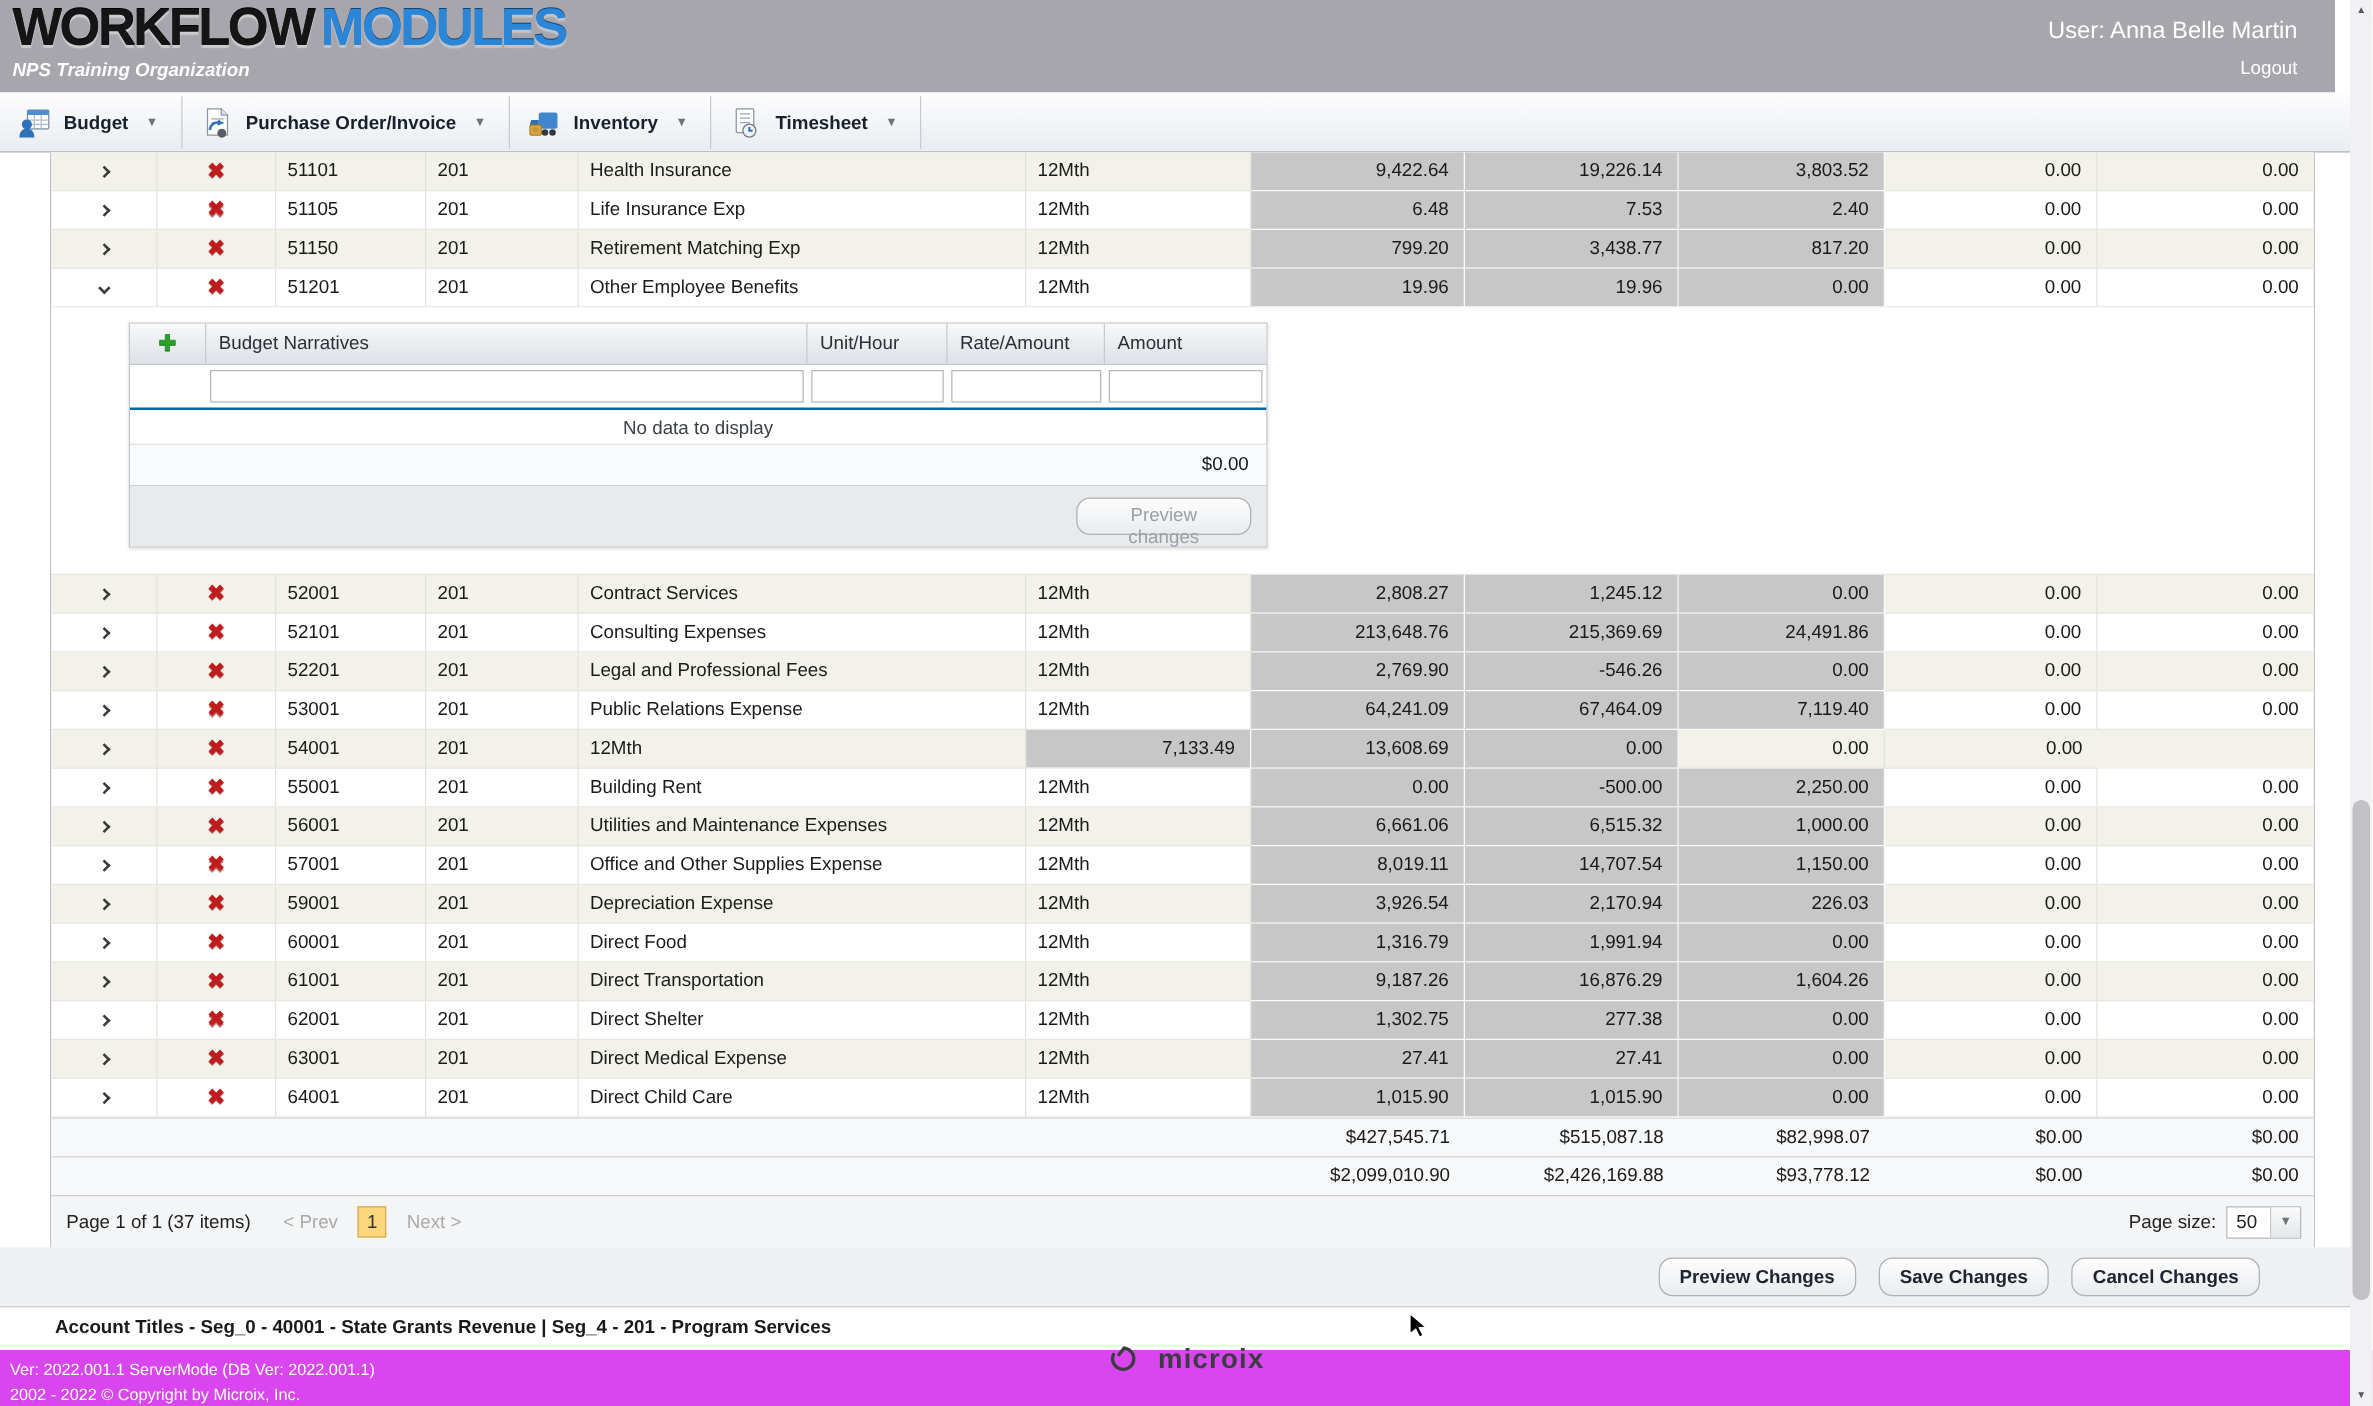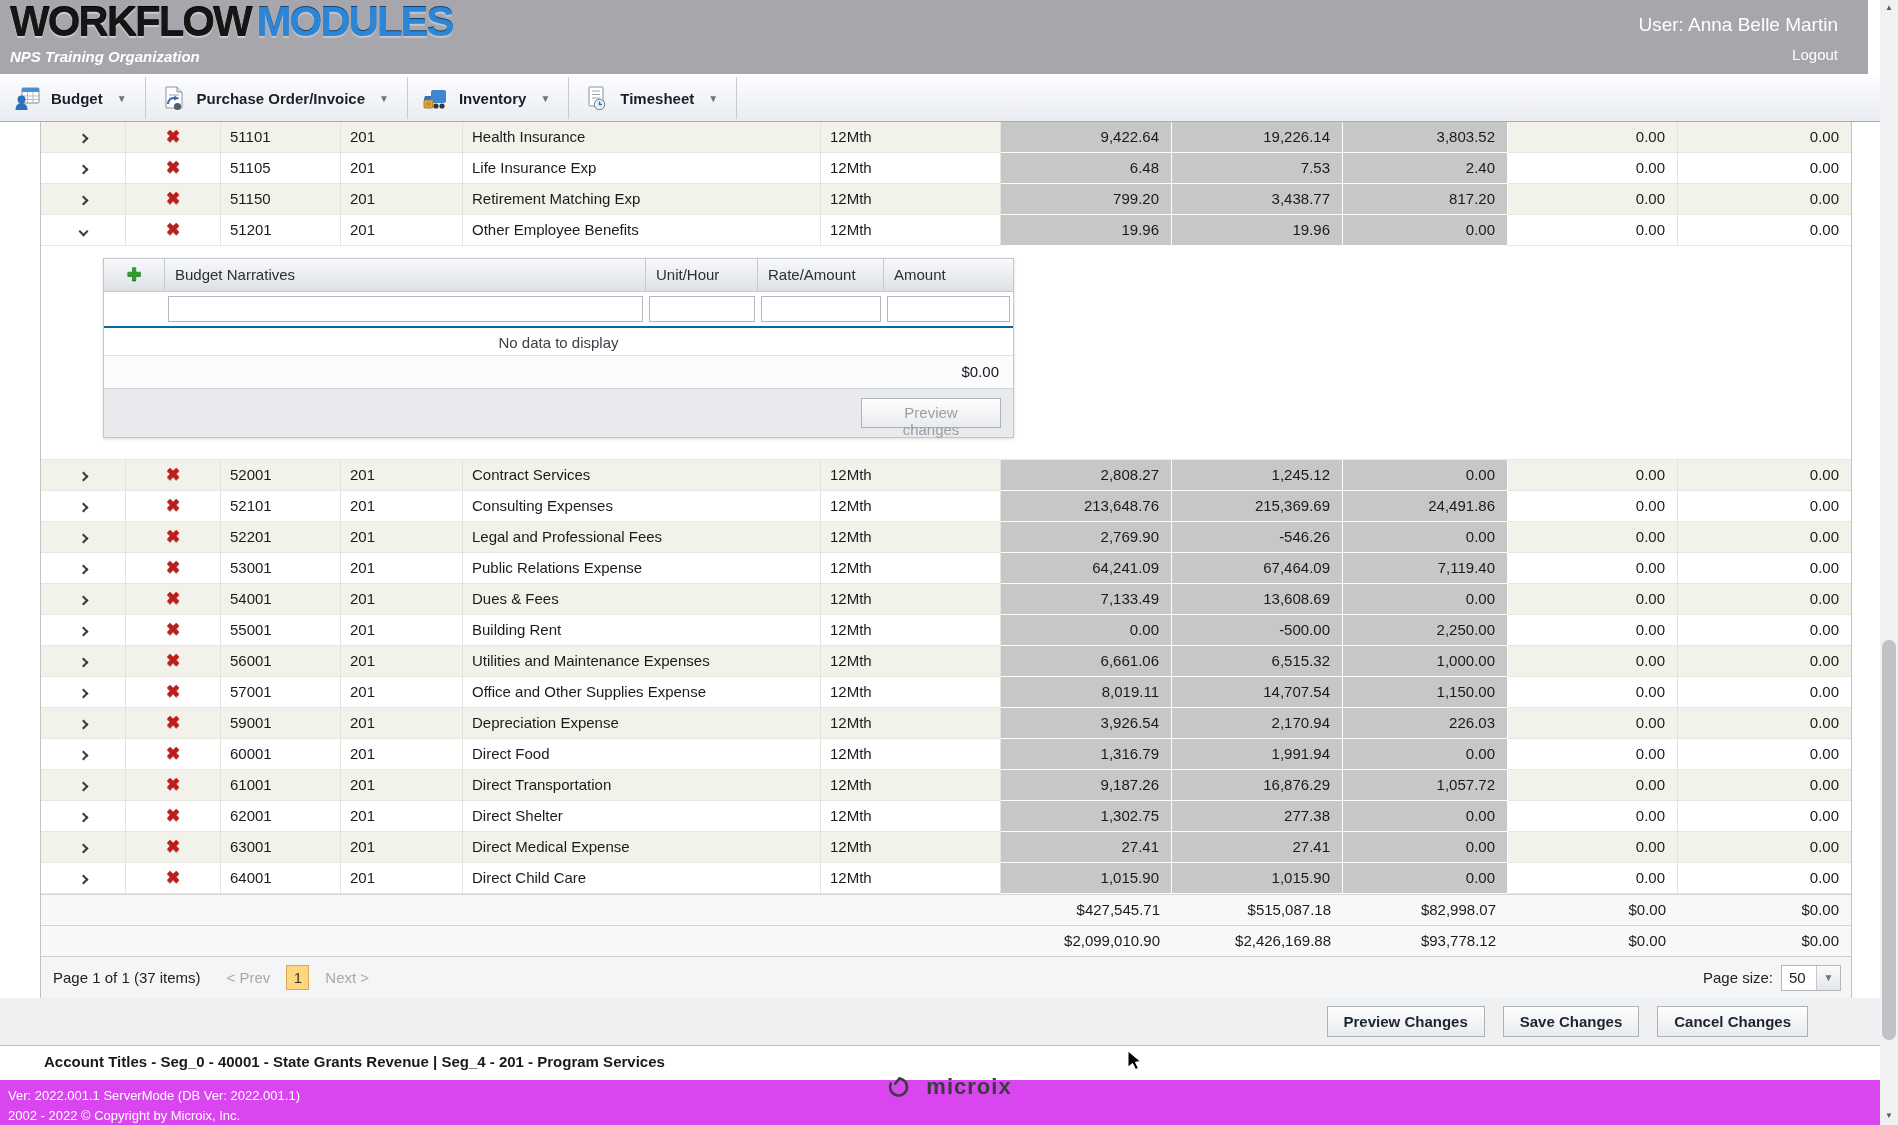--- a/index.html
+++ b/index.html
@@ -66,21 +66,21 @@
   .narr-inputs { height:34px; background:#fff; align-items:center; }
   .ni-cell { padding:0 3px; }
   .ni-cell input { width:100%; height:26px; border:1px solid #b4b7bc; font-size:14px; padding:0 5px;
                    font-family:"Liberation Sans", sans-serif; }
   .narr-nodata { height:30px; line-height:29px; text-align:center; font-size:15px; color:#3c4148;
                  border-bottom:1px solid #e2e2e2; border-top:2px solid #0369a1; }
   .narr-total { height:32px; line-height:31px; text-align:right; padding-right:14px; font-size:15px;
                 color:#16181b; background:#fafbfc; }
   .narr-footer { height:49px; background:#e9eaed; border-top:1px solid #d2d4d8; display:flex;
                  justify-content:flex-end; align-items:center; padding-right:12px; }
-  .btn { border:1px solid #aeb1b6; border-radius:0; background:linear-gradient(#fefefe,#e9ebee);
+  .btn { border:1px solid #aeb1b6; border-radius:11px; background:linear-gradient(#fefefe,#e9ebee);
          font-family:"Liberation Sans", sans-serif; font-size:15px; color:#1c2430; padding:5px 16px; cursor:pointer; }
   .btn.inline-disabled { color:#9aa0a6; font-weight:normal; width:140px; height:30px; }
 
   
   .pager { height:42px; background:#f4f5f7; border-top:1px solid #cfcfcf; display:flex;
            align-items:center; font-size:15px; color:#222; padding:0 10px; }
   .pager .summary { margin-left:2px; }
   .pager .pg-dis { color:#a9a9a9; margin-left:26px; }
   .pager .pg-num { margin-left:16px; width:23px; height:25px; line-height:24px; text-align:center;
                    background:#fcd77d; border:1px solid #d8a952; color:#333; cursor:default; }
@@ -325,21 +325,20 @@
           <div class="cell c-num g">67,464.09</div>
           <div class="cell c-num g">7,119.40</div>
           <div class="cell c-num">0.00</div>
           <div class="cell c-num last">0.00</div>
         </div>
         <div class="t-row stripe">
           <div class="cell c-expand"><span class="chev"></span></div>
           <div class="cell c-del"><span class="delx">✖</span></div>
           <div class="cell c-acct">54001</div>
           <div class="cell c-seg">201</div>
-          <div class="cell c-desc">Dues &amp; Fees</div>
           <div class="cell c-months">12Mth</div>
           <div class="cell c-num g">7,133.49</div>
           <div class="cell c-num g">13,608.69</div>
           <div class="cell c-num g">0.00</div>
           <div class="cell c-num">0.00</div>
           <div class="cell c-num last">0.00</div>
         </div>
         <div class="t-row">
           <div class="cell c-expand"><span class="chev"></span></div>
           <div class="cell c-del"><span class="delx">✖</span></div>
@@ -407,21 +406,21 @@
         </div>
         <div class="t-row stripe">
           <div class="cell c-expand"><span class="chev"></span></div>
           <div class="cell c-del"><span class="delx">✖</span></div>
           <div class="cell c-acct">61001</div>
           <div class="cell c-seg">201</div>
           <div class="cell c-desc">Direct Transportation</div>
           <div class="cell c-months">12Mth</div>
           <div class="cell c-num g">9,187.26</div>
           <div class="cell c-num g">16,876.29</div>
-          <div class="cell c-num g">1,057.72</div>
+          <div class="cell c-num g">1,604.26</div>
           <div class="cell c-num">0.00</div>
           <div class="cell c-num last">0.00</div>
         </div>
         <div class="t-row">
           <div class="cell c-expand"><span class="chev"></span></div>
           <div class="cell c-del"><span class="delx">✖</span></div>
           <div class="cell c-acct">62001</div>
           <div class="cell c-seg">201</div>
           <div class="cell c-desc">Direct Shelter</div>
           <div class="cell c-months">12Mth</div>

